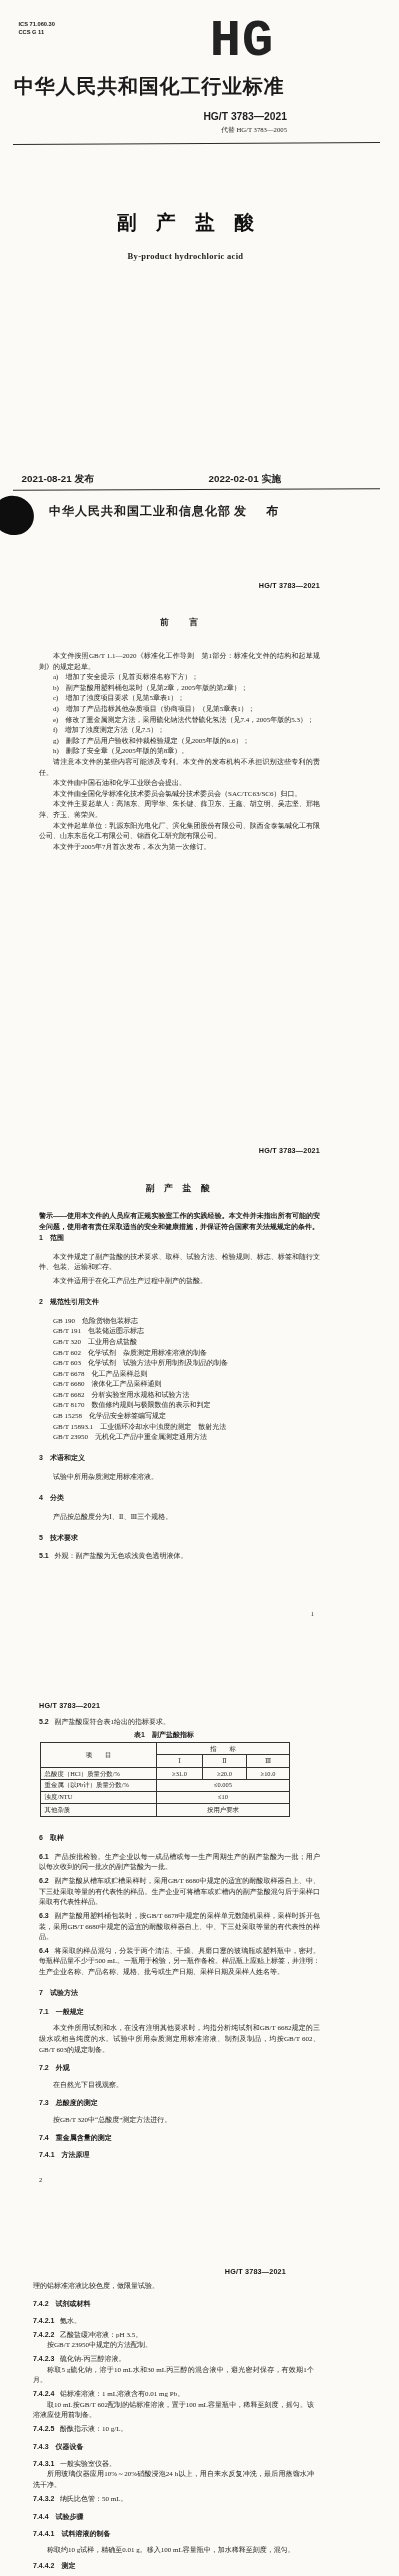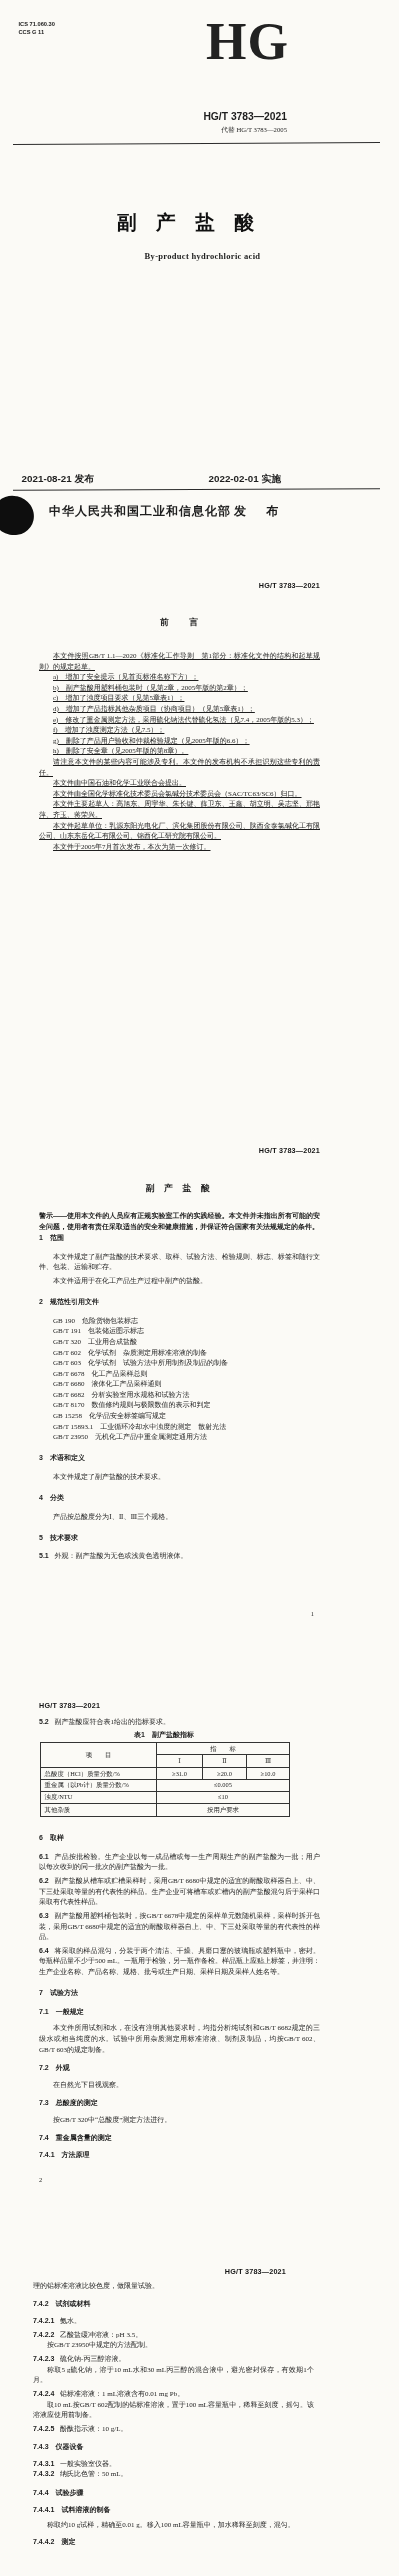--- a/index.html
+++ b/index.html
@@ -22,21 +22,21 @@
   .s1,.s2,.s3{font-family:"Liberation Sans","DejaVu Sans",sans-serif;font-weight:700;font-size:7px;line-height:10.6px;text-align:left;}
   .s1{margin:10.3px 0 8.2px 0;}
   .s2{margin:7.7px 0 6.2px 0;}
   .s3{margin:6.2px 0 5.2px 0;}
   .flow .first{margin-top:0;}
   .num{font-family:"Liberation Sans","DejaVu Sans",sans-serif;font-weight:700;margin-right:5.7px;}
   .pgno{font-size:6.4px;color:#222;}
   .rule{position:absolute;height:0;border-top:1px solid #2b2b2b;}
   
   .ics{font-size:5.7px;line-height:8.8px;font-weight:700;color:#1a1a1a;}
-  .hglogo{font-size:52px;line-height:1;font-weight:700;font-family:Liberation Serif, serif;letter-spacing:1px;color:#222;}
+  .hglogo{font-size:52px;line-height:1;font-weight:700;font-family:Liberation Mono, monospace;letter-spacing:1px;color:#222;}
   .covhead{font-size:20px;font-weight:700;letter-spacing:0.8px;color:#1b1b1b;white-space:nowrap;}
   .stdno{font-size:10.3px;font-weight:700;}
   .repl{font-size:6.7px;color:#2a2a2a;}
   .titlecn{font-size:19.6px;font-weight:700;color:#111;white-space:nowrap;}
   .titleen{font-size:8.5px;font-weight:700;letter-spacing:0.3px;}
   .dates{font-size:9.8px;font-weight:700;}
   .pub{font-size:12px;font-weight:700;letter-spacing:1px;white-space:nowrap;}
   .pubsuffix{margin-left:3px;letter-spacing:4.1px;}
   .blob{position:absolute;background:#0e0e0e;border-radius:48% 52% 50% 50%;transform:rotate(12deg);}
   
@@ -55,38 +55,39 @@
 </style>
 </head>
 <body>
 
 <div class="page" style="top:0;height:554px;">
   <div class="blk ics sans" style="top:19.6px;left:18.5px;">
     <div>ICS 71.060.30</div>
     <div>CCS G 11</div>
   </div>
   <div class="blk hglogo center" style="top:15.5px;left:206px;width:72px;">HG</div>
+  <div class="blk covhead" style="top:73px;left:14px;">中华人民共和国化工行业标准</div>
   <div class="blk stdno sans right" style="top:111px;left:155px;width:132px;">HG/T 3783—2021</div>
   <div class="blk repl right" style="top:126px;left:155px;width:132px;">代替 HG/T 3783—2005</div>
   <div class="rule" style="top:143px;left:13px;width:367px;transform:rotate(-0.35deg);"></div>
   <div class="blk titlecn center" style="top:209px;left:0;width:371px;">副　产　盐　酸</div>
-  <div class="blk titleen center" style="top:251px;left:17px;width:371px;">By-product hydrochloric acid</div>
+  <div class="blk titleen center" style="top:251px;left:0;width:371px;">By-product hydrochloric acid</div>
   <div class="blk dates sans" style="top:473px;left:21.6px;">2021-08-21 发布</div>
   <div class="blk dates sans right" style="top:473px;left:152px;width:129px;">2022-02-01 实施</div>
   <div class="rule" style="top:489px;left:13px;width:367px;transform:rotate(-0.25deg);"></div>
   <div class="blob" style="top:496px;left:-7.2px;width:41px;height:39px;"></div>
   <div class="blk pub" style="top:503px;left:49px;">
     <span>中华人民共和国工业和信息化部</span><span class="pubsuffix">发　布</span>
   </div>
 </div>
 
 <div class="page" style="top:554px;height:559px;">
   <div class="blk hdr right" style="top:27px;left:165px;width:155px;">HG/T 3783—2021</div>
   <div class="blk fwtitle sans center" style="top:63px;left:39px;width:281px;">前　　言</div>
-  <div class="flow" style="top:97px;left:39px;width:281px;text-decoration:underline;">
+  <div class="flow" style="top:97px;left:39px;width:281px;">
     <p class="t m0">本文件按照GB/T 1.1—2020《标准化工作导则　第1部分：标准化文件的结构和起草规则》的规定起草。</p>
     <p class="t m0">a)　增加了安全提示（见首页标准名称下方）；</p>
     <p class="t m0">b)　副产盐酸用塑料桶包装时（见第2章，2005年版的第2章）；</p>
     <p class="t m0">c)　增加了浊度项目要求（见第5章表1）；</p>
     <p class="t m0">d)　增加了产品指标其他杂质项目（协商项目）（见第5章表1）；</p>
     <p class="t m0">e)　修改了重金属测定方法，采用硫化钠法代替硫化氢法（见7.4，2005年版的5.3）；</p>
     <p class="t m0">f)　增加了浊度测定方法（见7.5）；</p>
     <p class="t m0">g)　删除了产品用户验收和仲裁检验规定（见2005年版的6.6）；</p>
     <p class="t m0">h)　删除了安全章（见2005年版的第8章）。</p>
     <p class="t m0">请注意本文件的某些内容可能涉及专利。本文件的发布机构不承担识别这些专利的责任。</p>
@@ -113,21 +114,21 @@
     <p class="t m0">GB/T 602　化学试剂　杂质测定用标准溶液的制备</p>
     <p class="t m0">GB/T 603　化学试剂　试验方法中所用制剂及制品的制备</p>
     <p class="t m0">GB/T 6678　化工产品采样总则</p>
     <p class="t m0">GB/T 6680　液体化工产品采样通则</p>
     <p class="t m0">GB/T 6682　分析实验室用水规格和试验方法</p>
     <p class="t m0">GB/T 8170　数值修约规则与极限数值的表示和判定</p>
     <p class="t m0">GB 15258　化学品安全标签编写规定</p>
     <p class="t m0">GB/T 15893.1　工业循环冷却水中浊度的测定　散射光法</p>
     <p class="t m0">GB/T 23950　无机化工产品中重金属测定通用方法</p>
     <div class="s1">3　术语和定义</div>
-    <p class="t">本文件规定了副产盐酸的技术要求。</p>
+    <p class="t">试验中所用杂质测定用标准溶液。</p>
     <div class="s1">4　分类</div>
     <p class="t">产品按总酸度分为Ⅰ、Ⅱ、Ⅲ三个规格。</p>
     <div class="s1">5　技术要求</div>
     <p><span class="num">5.1</span><span>外观：副产盐酸为无色或浅黄色透明液体。</span></p>
   </div>
   <div class="blk pgno right" style="top:497px;left:39px;width:275px;">1</div>
 </div>
 
 <div class="page" style="top:1643px;height:544px;">
   <div class="blk hdr" style="top:58px;left:39px;">HG/T 3783—2021</div>
@@ -201,20 +202,21 @@
     <p><span class="num">7.4.2.1</span><span>氨水。</span></p>
     <p class="m0"><span class="num">7.4.2.2</span><span>乙酸盐缓冲溶液：pH 3.5。</span></p>
     <p class="t">按GB/T 23950中规定的方法配制。</p>
     <p class="m0"><span class="num">7.4.2.3</span><span>硫化钠-丙三醇溶液。</span></p>
     <p class="t">称取5 g硫化钠，溶于10 mL水和30 mL丙三醇的混合液中，避光密封保存，有效期1个月。</p>
     <p class="m0"><span class="num">7.4.2.4</span><span>铅标准溶液：1 mL溶液含有0.01 mg Pb。</span></p>
     <p class="t">取10 mL按GB/T 602配制的铅标准溶液，置于100 mL容量瓶中，稀释至刻度，摇匀。该溶液应使用前制备。</p>
     <p><span class="num">7.4.2.5</span><span>酚酞指示液：10 g/L。</span></p>
     <div class="s2">7.4.3　仪器设备</div>
     <p class="m0"><span class="num">7.4.3.1</span><span>一般实验室仪器。</span></p>
+    <p class="t">所用玻璃仪器应用10%～20%硝酸浸泡24 h以上，用自来水反复冲洗，最后用蒸馏水冲洗干净。</p>
     <p><span class="num">7.4.3.2</span><span>纳氏比色管：50 mL。</span></p>
     <div class="s2">7.4.4　试验步骤</div>
     <div class="s3">7.4.4.1　试料溶液的制备</div>
     <p class="t">称取约10 g试样，精确至0.01 g。移入100 mL容量瓶中，加水稀释至刻度，混匀。</p>
     <div class="s3">7.4.4.2　测定</div>
 
   </div>
 
 </div>
 

